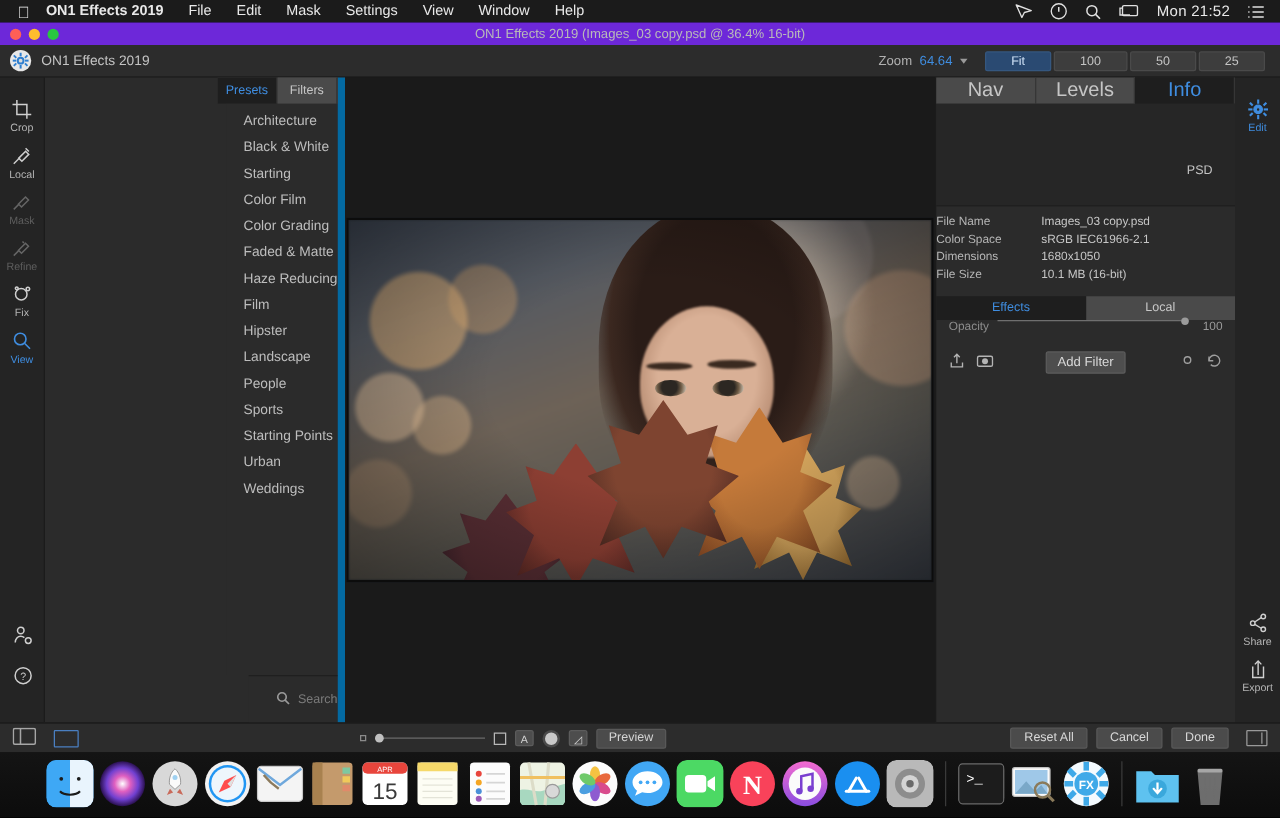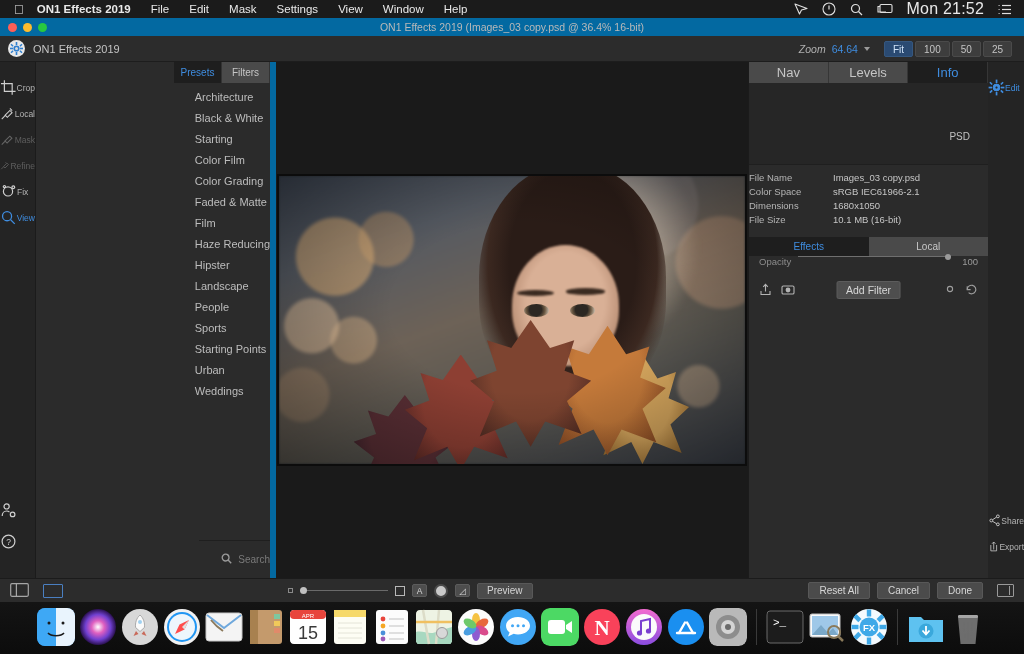--- a/index.html
+++ b/index.html
@@ -19,26 +19,26 @@
     background:#1b1b1b;
     display:flex; align-items:center;
     color:#e9e9e9; font-size:11.5px;
   }
   .menubar .apple { margin:0 13px 0 14px; font-size:13px; line-height:1; }
   .menubar .mi { padding:0 10px; white-space:nowrap; }
   .menubar .mi.bold { font-weight:bold; padding-left:0; }
   .menubar .spacer { flex:1; }
   .menubar .right { display:flex; align-items:center; gap:14px; padding-right:12px; }
   .menubar .right svg { display:block; }
-  .mb-clock { font-size:16px; letter-spacing:.2px; }
+  .mb-clock { font-size:12px; letter-spacing:.2px; }
 
   
   .titlebar {
     position:absolute; left:0; top:18px; width:1024px; height:18px;
-    background:#0369a1;
+    background:#6d28d9;
     display:flex; align-items:center; justify-content:center;
   }
   .traffic { position:absolute; left:8px; top:0; height:18px; display:flex; align-items:center; gap:6px; }
   .tl { width:9px; height:9px; border-radius:50%; }
   .tl.r { background:#ff5f57; } .tl.y { background:#febc2e; } .tl.g { background:#28c840; }
   .titlebar .tt { font-size:10.5px; color:#b9b9b9; }
 
   
   .apptoolbar {
     position:absolute; left:0; top:36px; width:1024px; height:26px;
@@ -47,38 +47,38 @@
     border-bottom:1px solid #1d1d1d;
   }
   .brand { display:flex; align-items:center; gap:8px; padding-left:8px; }
   .brand-logo {
     width:17px; height:17px; border-radius:50%;
     background:#e8e8e8; display:flex; align-items:center; justify-content:center;
   }
   .brand-name { color:#c4c4c4; font-size:11px; }
   .tb-spacer { flex:1; }
   .zoomgrp { display:flex; align-items:center; gap:6px; }
-  .zoomlbl { color:#b0b0b0; font-size:10.5px;font-style:italic; }
+  .zoomlbl { color:#b0b0b0; font-size:10.5px; }
   .zoomval { color:#3f8de0; font-size:10.5px; }
   .caret { width:0;height:0;border-left:3.5px solid transparent;border-right:3.5px solid transparent;border-top:4px solid #9a9a9a; }
   .zbtns { display:flex; margin-left:14px; margin-right:12px; gap:2px; }
   .zbtn {
     min-width:26px; height:16px; line-height:16px; text-align:center;
     font-size:10px; color:#c4c4c4; background:#3d3d3d;
-    border:1px solid #4a4a4a; border-radius:2px; padding:0 8px;
+    border:1px solid #4a4a4a; border-radius:2px; padding:0 20px;
   }
   .zbtn.active { background:#2a4a72; color:#cfe2f7; border-color:#35577f; }
 
   
   .leftrail {
     position:absolute; left:0; top:62px; width:36px; height:516px;
     background:#242424; border-right:1px solid #1b1b1b;
   }
   .rail-tools { padding-top:17px; }
-  .rail-item { display:flex; flex-direction:row; align-items:center; margin-bottom:9px; }
+  .rail-item { display:flex; flex-direction:column; align-items:center; margin-bottom:9px; }
   .rail-item .lbl { font-size:8.5px; color:#b4b4b4; margin-top:1px; }
   .rail-item.dim svg { opacity:.38; } .rail-item.dim .lbl { color:#5e5e5e; }
   .rail-item.sel svg path, .rail-item.sel svg circle, .rail-item.sel svg line { stroke:#3f8de0; }
   .rail-item.sel .lbl { color:#3f8de0; }
   .rail-bottom { position:absolute; bottom:14px; left:0; width:36px; }
   .rail-bottom .rail-item { margin-bottom:14px; }
 
   
   .presets {
     position:absolute; left:36px; top:62px; width:240px; height:516px;
@@ -164,21 +164,21 @@
   .l5 { left:16%; top:76%; width:22%; height:34%;
         background:radial-gradient(ellipse at 50% 40%, #5a2f35 0 48%, #38202a 88%);
         clip-path:polygon(50% 0,66% 22%,86% 16%,78% 40%,100% 48%,80% 64%,92% 90%,62% 80%,50% 100%,38% 80%,8% 92%,20% 64%,0 48%,22% 40%,14% 16%,34% 22%); }
 
   
   .rightpanel {
     position:absolute; left:748px; top:62px; width:240px; height:516px;
     background:#2b2b2b; border-left:1px solid #1b1b1b;
   }
   .rtabs { display:flex; height:21px; }
-  .rtab { flex:1; height:21px; line-height:21px; text-align:center; font-size:13px;
+  .rtab { flex:1; height:21px; line-height:21px; text-align:center; font-size:16px;
           background:#4a4a4a; color:#c6c6c6; border-right:1px solid #363636; }
   .rtab.active { background:#1e1e1e; color:#3f8de0; }
   .previewbox { height:82px; background:#262626; position:relative; border-bottom:1px solid #1f1f1f; }
   .psd-lbl { position:absolute; right:18px; bottom:22px; font-size:10px; color:#c2c2c2; }
   .inforows { padding:6px 0 8px; }
   .inforow { display:flex; font-size:9.5px; line-height:14px; color:#b6b6b6; }
   .infokey { width:84px; text-align:left; padding-right:5px; color:#b6b6b6; }
   .infoval { color:#c6c6c6; }
   .eltabs { display:flex; height:19px; margin-top:2px; }
   .eltab { flex:1; height:19px; line-height:19px; text-align:center; font-size:10px;
@@ -435,22 +435,22 @@
       <span class="ptab">Filters</span>
       <span class="fill"></span>
     </div>
     <div class="plist">
       <div class="prow">Architecture</div>
       <div class="prow">Black &amp; White</div>
       <div class="prow">Starting</div>
       <div class="prow">Color Film</div>
       <div class="prow">Color Grading</div>
       <div class="prow">Faded &amp; Matte</div>
+      <div class="prow">Haze Reducing</div>
       <div class="prow">Film</div>
-      <div class="prow">Haze Reducing</div>
       <div class="prow">Hipster</div>
       <div class="prow">Landscape</div>
       <div class="prow">People</div>
       <div class="prow">Sports</div>
       <div class="prow">Starting Points</div>
       <div class="prow">Urban</div>
       <div class="prow">Weddings</div>
     </div>
     <div class="psearchwrap">
       <span>

